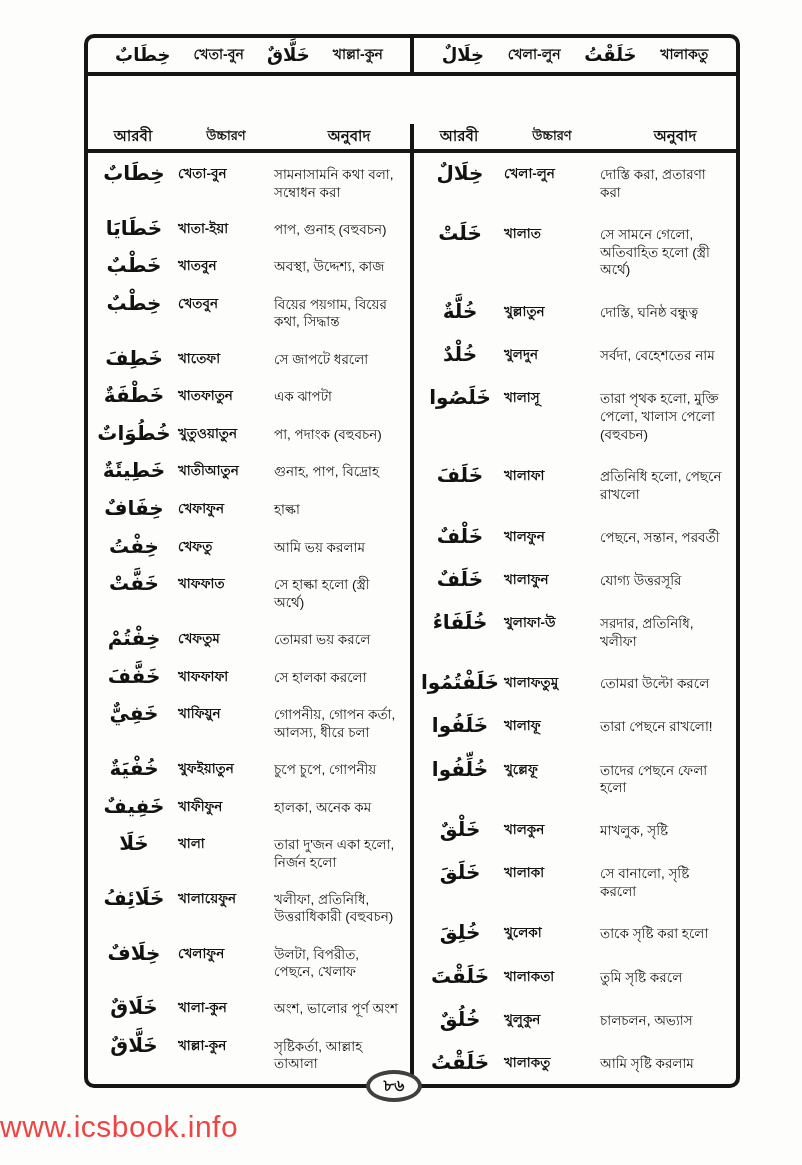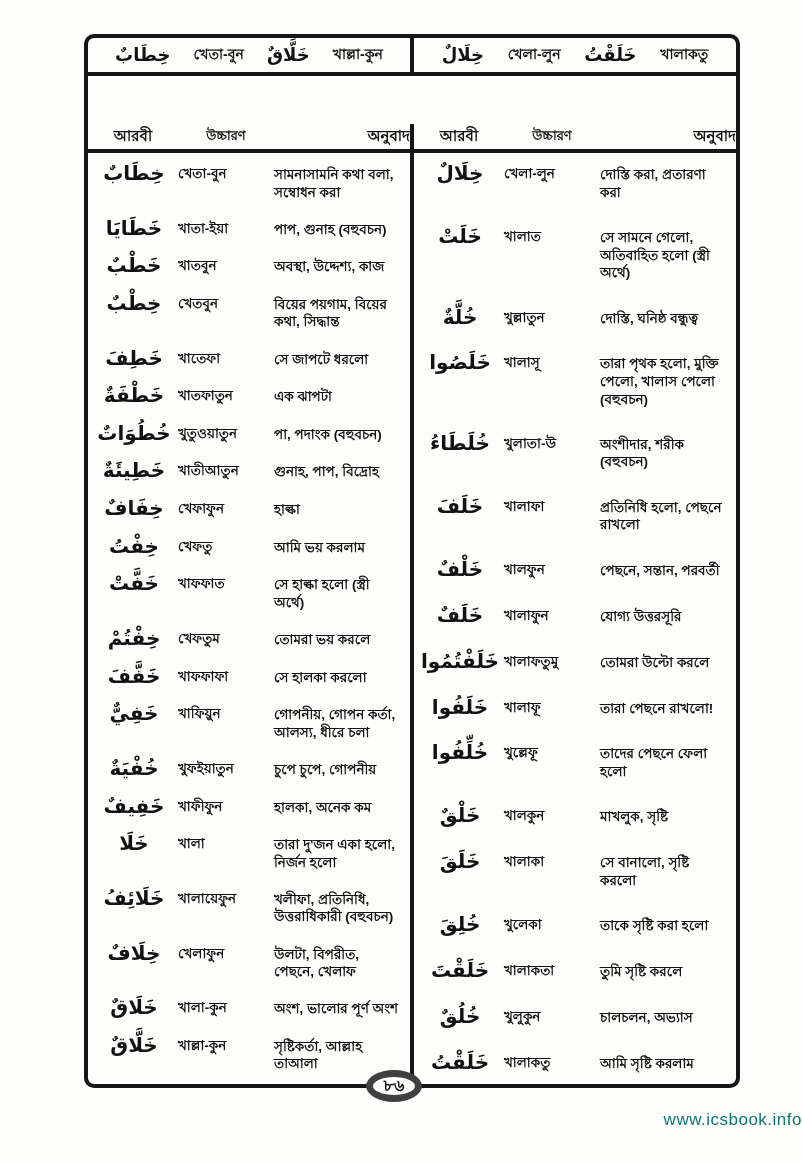--- a/index.html
+++ b/index.html
@@ -45,21 +45,21 @@
   .header-row {
     display: flex;
     border-bottom: 4px solid #161616;
     min-height: 27px;
     font-weight: bold;
   }
   .header-half { flex: 1; display: flex; align-items: center; margin-top: 48px; }
   .header-half.right { border-left: 4px solid #161616; }
   .hdr-arabic { width: 90px; flex: none; text-align: center; font-size: 15px; }
   .hdr-pron   { width: 96px; flex: none; text-align: center; font-size: 13px; }
-  .hdr-trans  { flex: 1; text-align: right; padding-left: 14px; font-size: 15px; }
+  .hdr-trans  { flex: 1; text-align: center; padding-left: 14px; font-size: 15px; }
   .body-row { flex: 1; display: flex; min-height: 0; }
   .body-half {
     flex: 1; display: flex; flex-direction: column;
     justify-content: space-between;
     padding: 8px 0 10px 0;
     min-width: 0;
   }
   .body-half.right { border-left: 4px solid #161616; }
   .entry { display: flex; align-items: flex-start; padding: 1px 3px 1px 2px; }
   .cell-arabic {
@@ -71,39 +71,39 @@
     padding-top: 1px;
   }
   .cell-pron {
     width: 96px; flex: none;
     font-size: 13.5px; font-weight: bold;
     padding-top: 4px; line-height: 1.25;
     word-break: break-word;
   }
   .cell-meaning {
     flex: 1;
-    font-size: 13.5px; font-weight: bold;
+    font-size: 13.5px; font-weight: normal;
     padding: 4px 5px 0 0; line-height: 1.3;
   }
   .page-badge {
     position: absolute;
     left: 366px; top: 1070px;
     width: 56px; height: 32px;
     background: #fdfdfb;
-    border: 7px solid #404040;
+    border: 4px solid #404040;
     border-radius: 50%;
     display: flex; align-items: center; justify-content: center;
     font-size: 16px; font-weight: bold;
     z-index: 3; box-sizing: border-box;
   }
   .watermark {
     position: absolute;
     left: 0; right: 0; top: 1110px;
-    text-align: right;
-    font-size: 17px; color: #0f766e;
+    text-align: left;
+    font-size: 30px; color: #ef4444;
     letter-spacing: 0.5px;
   }
 </style>
 </head>
 <body>
 
 <div class="sheet">
 
   <div class="dict-table">
 
@@ -278,52 +278,57 @@
             <span class="cell-pron">খালাত</span>
             <span class="cell-meaning">সে সামনে গেলো, অতিবাহিত হলো (স্ত্রী অর্থে)</span>
           </div>
 
           <div class="entry">
             <span class="cell-arabic">خُلَّةٌ</span>
             <span class="cell-pron">খুল্লাতুন</span>
             <span class="cell-meaning">দোস্তি, ঘনিষ্ঠ বন্ধুত্ব</span>
           </div>
 
+          <div class="entry">
+            <span class="cell-arabic">خُلْدٌ</span>
+            <span class="cell-pron">খুলদুন</span>
+            <span class="cell-meaning">সর্বদা, বেহেশতের নাম</span>
+          </div>
 
           <div class="entry">
             <span class="cell-arabic">خَلَصُوا</span>
             <span class="cell-pron">খালাসূ</span>
             <span class="cell-meaning">তারা পৃথক হলো, মুক্তি পেলো, খালাস পেলো (বহুবচন)</span>
           </div>
 
-          <div class="entry">
-            <span class="cell-arabic">خُلَطَاءُ</span>
-            <span class="cell-pron">খুলাতা-উ</span>
-            <span class="cell-meaning">অংশীদার, শরীক (বহুবচন)</span>
-          </div>
 
 
           <div class="entry">
             <span class="cell-arabic">خَلَفَ</span>
             <span class="cell-pron">খালাফা</span>
             <span class="cell-meaning">প্রতিনিধি হলো, পেছনে রাখলো</span>
           </div>
 
           <div class="entry">
             <span class="cell-arabic">خَلْفٌ</span>
             <span class="cell-pron">খালফুন</span>
             <span class="cell-meaning">পেছনে, সন্তান, পরবর্তী</span>
           </div>
 
           <div class="entry">
             <span class="cell-arabic">خَلَفٌ</span>
             <span class="cell-pron">খালাফুন</span>
             <span class="cell-meaning">যোগ্য উত্তরসূরি</span>
           </div>
 
+          <div class="entry">
+            <span class="cell-arabic">خُلَفَاءُ</span>
+            <span class="cell-pron">খুলাফা-উ</span>
+            <span class="cell-meaning">সরদার, প্রতিনিধি, খলীফা</span>
+          </div>
 
 
           <div class="entry">
             <span class="cell-arabic">خَلَفْتُمُوا</span>
             <span class="cell-pron">খালাফতুমু</span>
             <span class="cell-meaning">তোমরা উল্টো করলে</span>
           </div>
 
           <div class="entry">
             <span class="cell-arabic">خَلَفُوا</span>

